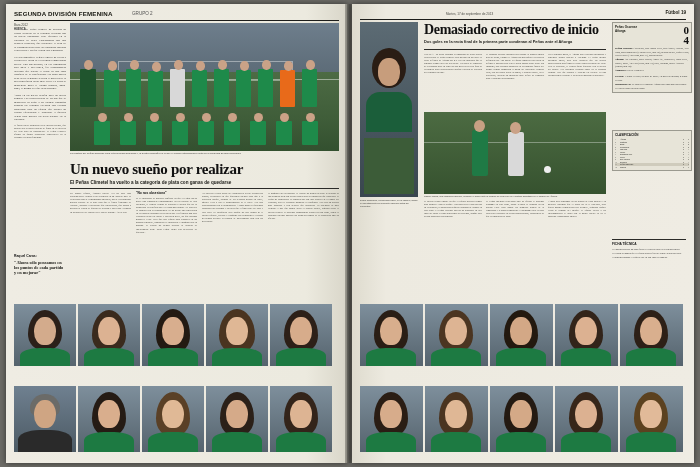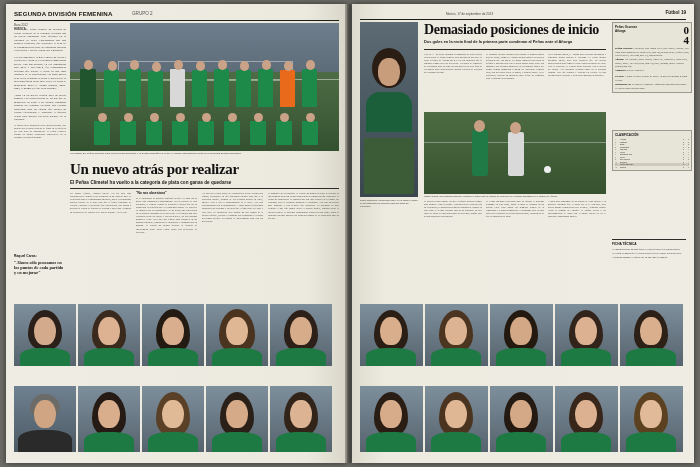--- a/index.html
+++ b/index.html
@@ -217,21 +217,21 @@
       </div>
     </div>
     <div id="photo-caption">La plantilla del Peñas Oscense para la temporada 2013/2014, la quinta campaña en la que el cuadro altoaragonés milita en la Segunda División femenina.</div>
 
     <div id="left-note-col">
       <div class="lead"><b>HUESCA</b><span>El Peñas Climetel ha iniciado un cuarto aventura en la Segunda División con un nuevo ilusionante reto: quedarse en la categoría de plata. Funcionando con una plantilla renovada, que distribuye el peso de la responsabilidad entre las jugadoras con más experiencia y las que llegan esta temporada.</span></div>
       <div class="lead" style="margin-top:3px">Es esta campaña el Peñas Climetel ha vuelto a recuperar el pulso de la categoría como grupo nuevo. Con anterioridad, en las temporadas 2011-2012 y 2013/2014, fue altoaragonesa luciendo que buscar el curso en una zona tranquila de la clasificación. No hubo dobles pero en ese segundo ejercicio el objetivo de la salvación quedó desde muy cerca. La lucha se mantendrá hasta el último jornada, 2008-2009, el misma vez que peso bastante.</div>
       <div class="lead" style="margin-top:3px">Ahora en un nuevo desafío para un nuevo admitió. Las características de las dos que se mantienen en señal a las últimas campañas apuntan un Segunda División con escasos problemas para un equipo que arregla un cuadro equilibrado y adaptarse a quienes llegan para obtener un buen balance en la categoría.</div>
     </div>
 
-    <div id="headline">Un nuevo atrás por realizar</div>
+    <div id="headline">Un nuevo sueño por realizar</div>
     <div id="subhead">El Peñas Climetel ha vuelto a la categoría de plata con ganas de quedarse</div>
     <div id="headline-rule" class="rule"></div>
 
     <div class="bodycol" id="bc1">El futuro puede asegurado en la entidad oscense, que apuesta por la mayor prueba de fondo en la directiva del club para su continuidad. El Peñas Climetel afronta su quinta temporada consecutiva en la Segunda División femenina.</div>
     <div class="bodycol" id="bc2">del primer equipo, Antonio Ducay.
 
 "La no sólo esas oportunidades. Somos a esta categoría en un discreto mes. Si la lucemos han de consagrarnos unitarios, puede experimentar nuestro soporte de la base para que el fútbol femenino de Huesca", aseguró el presidente que entendiendo, que instala a mejorar la visión de quienes se acudan a San Jorge "tiempos en un proyecto de trabajo en el cual se bastan". Así lo dijo.</div>
     <div class="bodycol" id="bc3">
       <span class="subhd">"No nos obsesiona"</span>
       <span>Si el entrenador se muestra confiado en que el Peñas pueda hacer una temporada continuamente en las puertas de esta categoría, el técnico tiempo se apresura a aclarar que no es primordial la clasificación y es conseguir puntos.
@@ -348,21 +348,21 @@
 
     <div id="r-photo-strip">
       <span style="position:absolute;left:0;top:0;width:100%;height:100%;background:linear-gradient(180deg,#5c6b74,#39464e)"></span>
       <span style="position:absolute;left:12px;top:26px;width:34px;height:40px;border-radius:50%;background:#2a1d14"></span>
       <span style="position:absolute;left:18px;top:36px;width:22px;height:28px;border-radius:46%;background:#c79d7c"></span>
       <span style="position:absolute;left:6px;top:70px;width:46px;height:40px;border-radius:14px 14px 0 0;background:#1b5e3a"></span>
       <span style="position:absolute;left:4px;top:116px;width:50px;height:56px;background:#3c5c38"></span>
     </div>
     <div id="r-photo-cap">Jesús Rodríguez, preparador físico, en la imagen, dirigió el calentamiento del conjunto oscense antes del encuentro.</div>
 
-    <div id="r-headline">Demasiado posiciones de inicio</div>
+    <div id="r-headline">Demasiado correctivo de inicio</div>
     <div id="r-subhead">Dos goles en la recta final de la primera parte condenan al Peñas ante el Añorga</div>
     <div id="r-rule" class="rule"></div>
 
     <div class="rcol" id="rc1"><span>HUESCA.- Su debut continúa la temporada de dolor peores expectativas. El Peñas Climetel cayó goleado en su casa y lo visité al fútbol de Añorga por 4-0. Fue un encuentro que lo segundo tiempo tuvo los dos goles. Los goles al comienzo de la segunda parte en tanto los dos goles en la recta final de la primera parte sentenciaron cualquier opción de reacción del conjunto oscense.</span></div>
     <div class="rcol" id="rc2">El conjunto oscense aguantó bien durante la primera media hora de juego, cuando el Añorga apenas inquietó la portería defendida por Ana María. El equipo competía con orden en defensa y buscaba salir con el balón jugado desde atrás.
 
 Sin embargo, dos acciones puntuales en los minutos finales del primer tiempo cambiaron el guion del encuentro. Primero Iraia, tras un centro desde la banda, y después Maite, en el descuento, dejaron un marcador muy difícil de remontar para el conjunto altoaragonés.</div>
     <div class="rcol" id="rc3">En la segunda mitad, el Añorga salió con más intensidad y sentenció pronto gracias a Goenaga. El Peñas intentó adelantar líneas, pero dejó espacios que las locales aprovecharon para firmar el cuarto tanto por medio de Iraia.
 
 Pese al resultado, el técnico quiso quedarse con la actitud del grupo: "No podemos venirnos abajo en la segunda jornada. Hay que trabajar y corregir los errores. Es una categoría muy exigente y los detalles marcan los partidos".</div>

